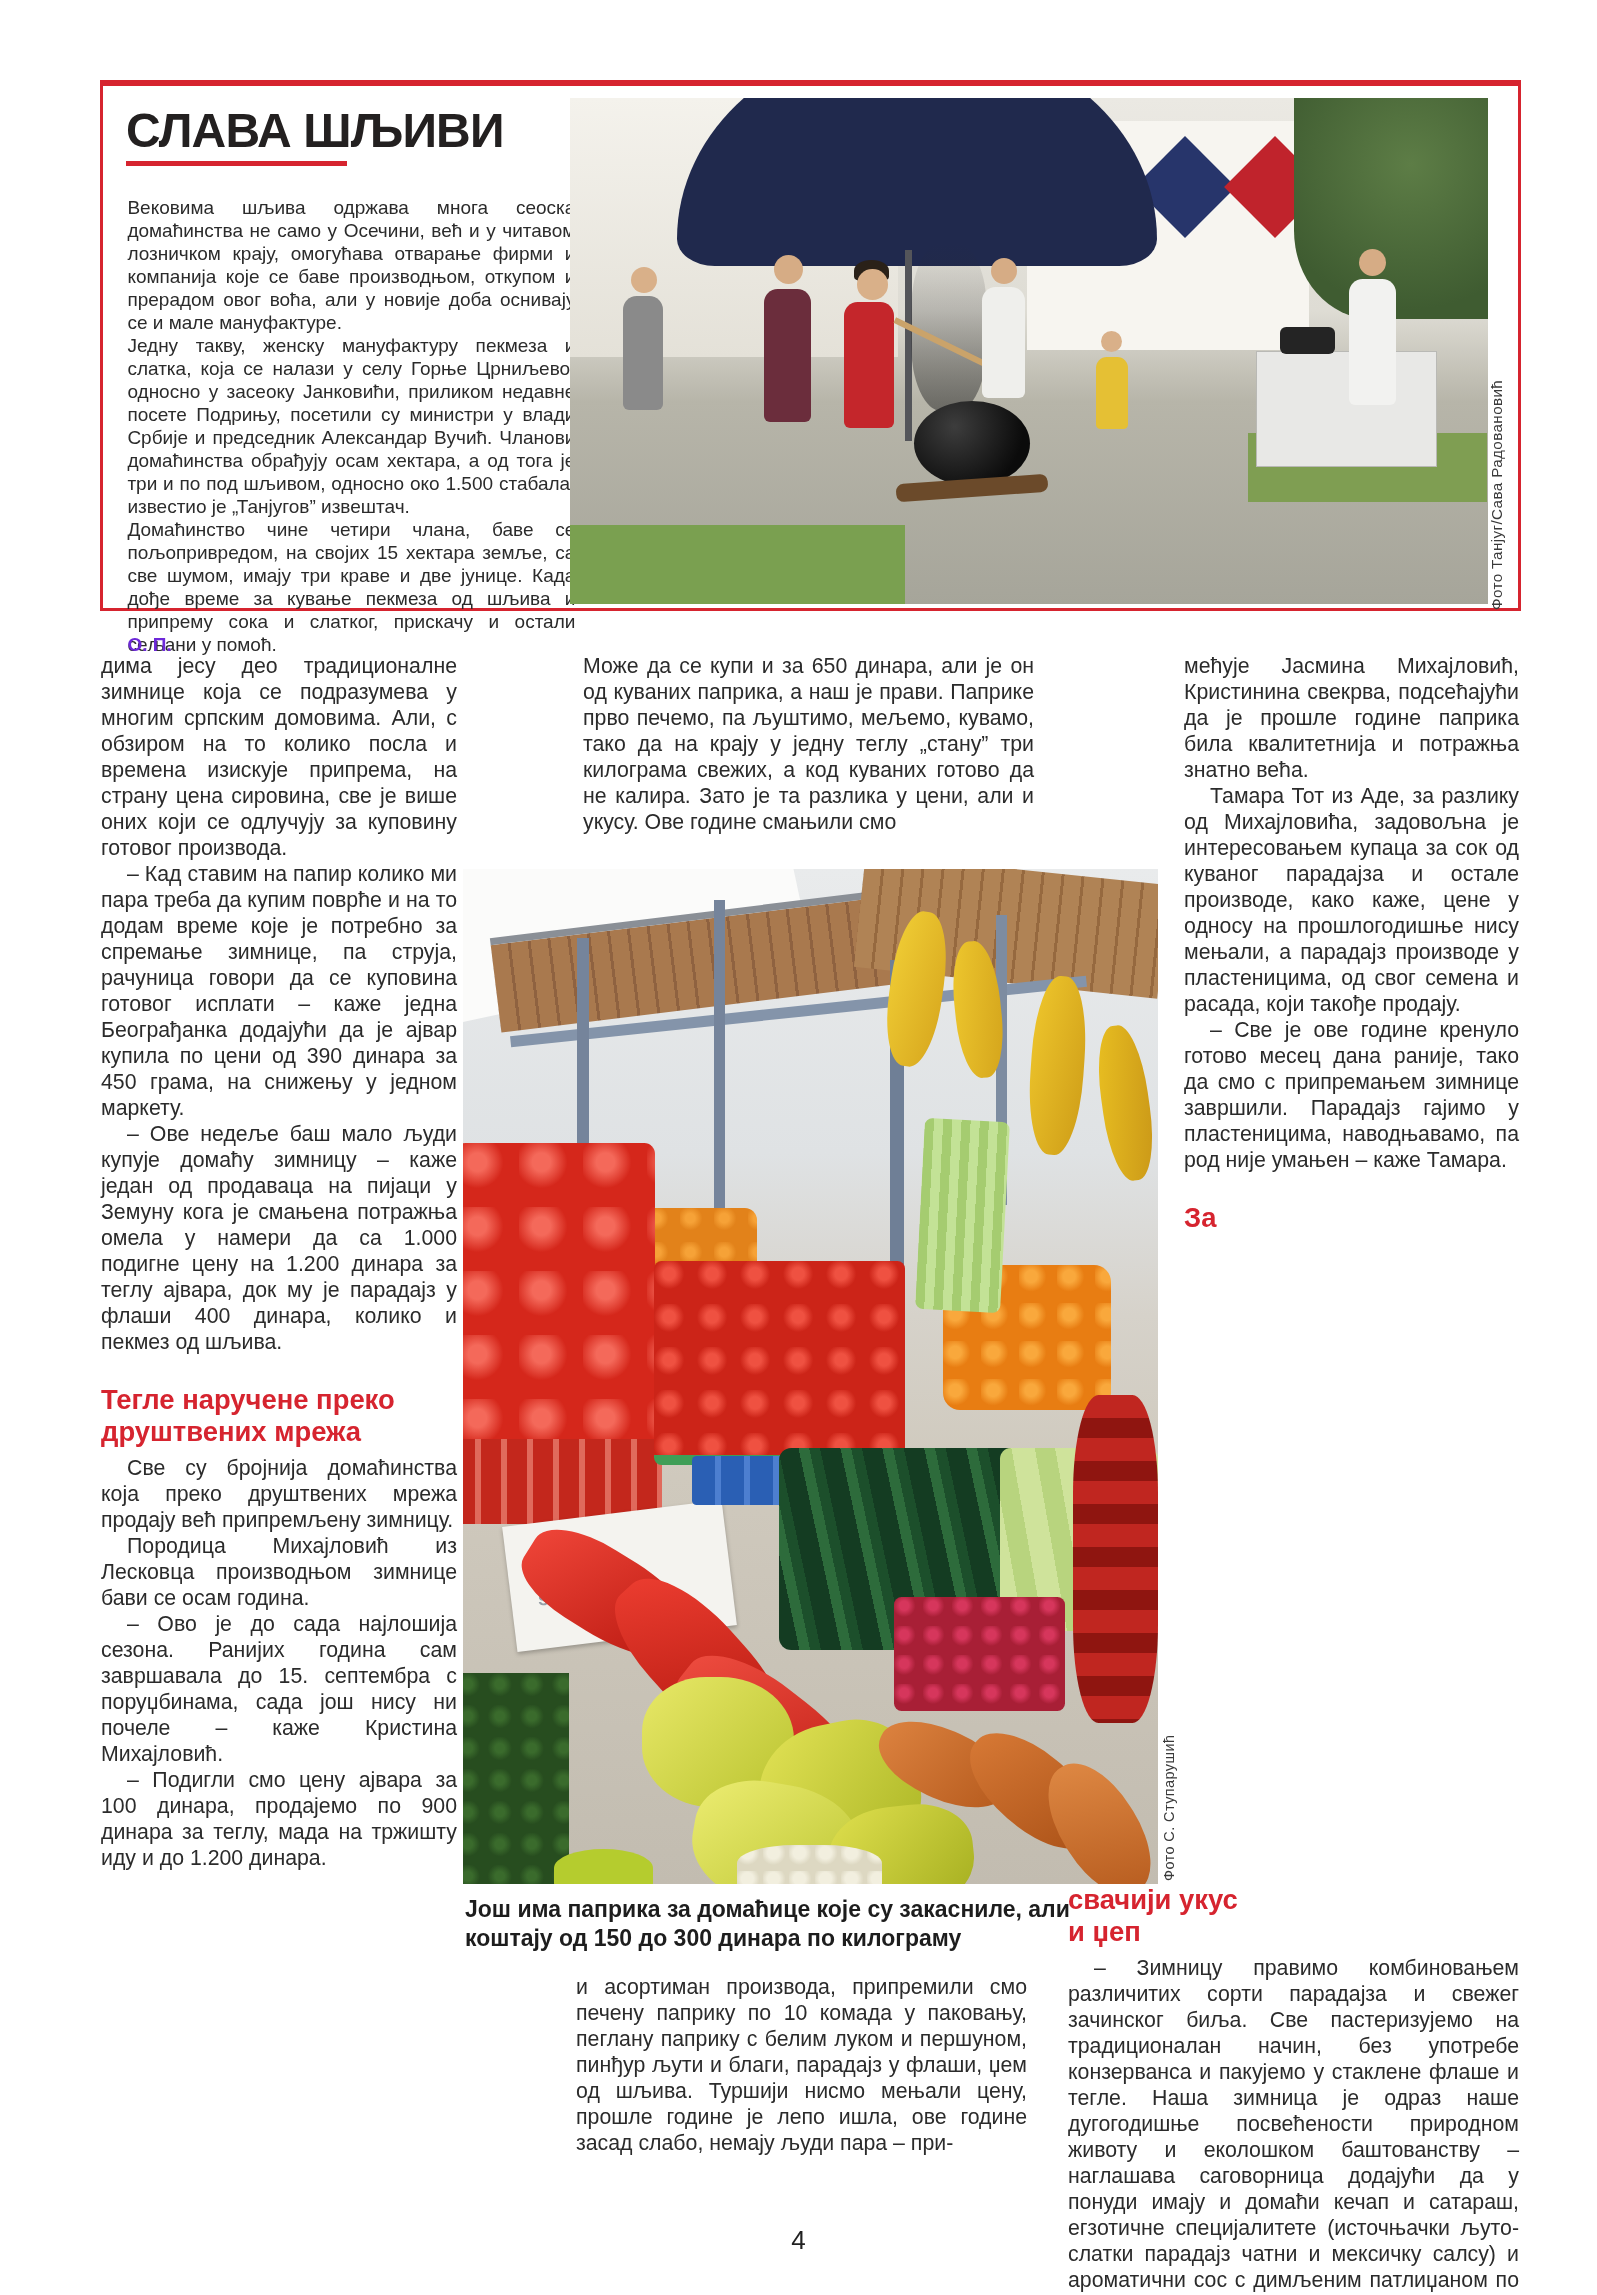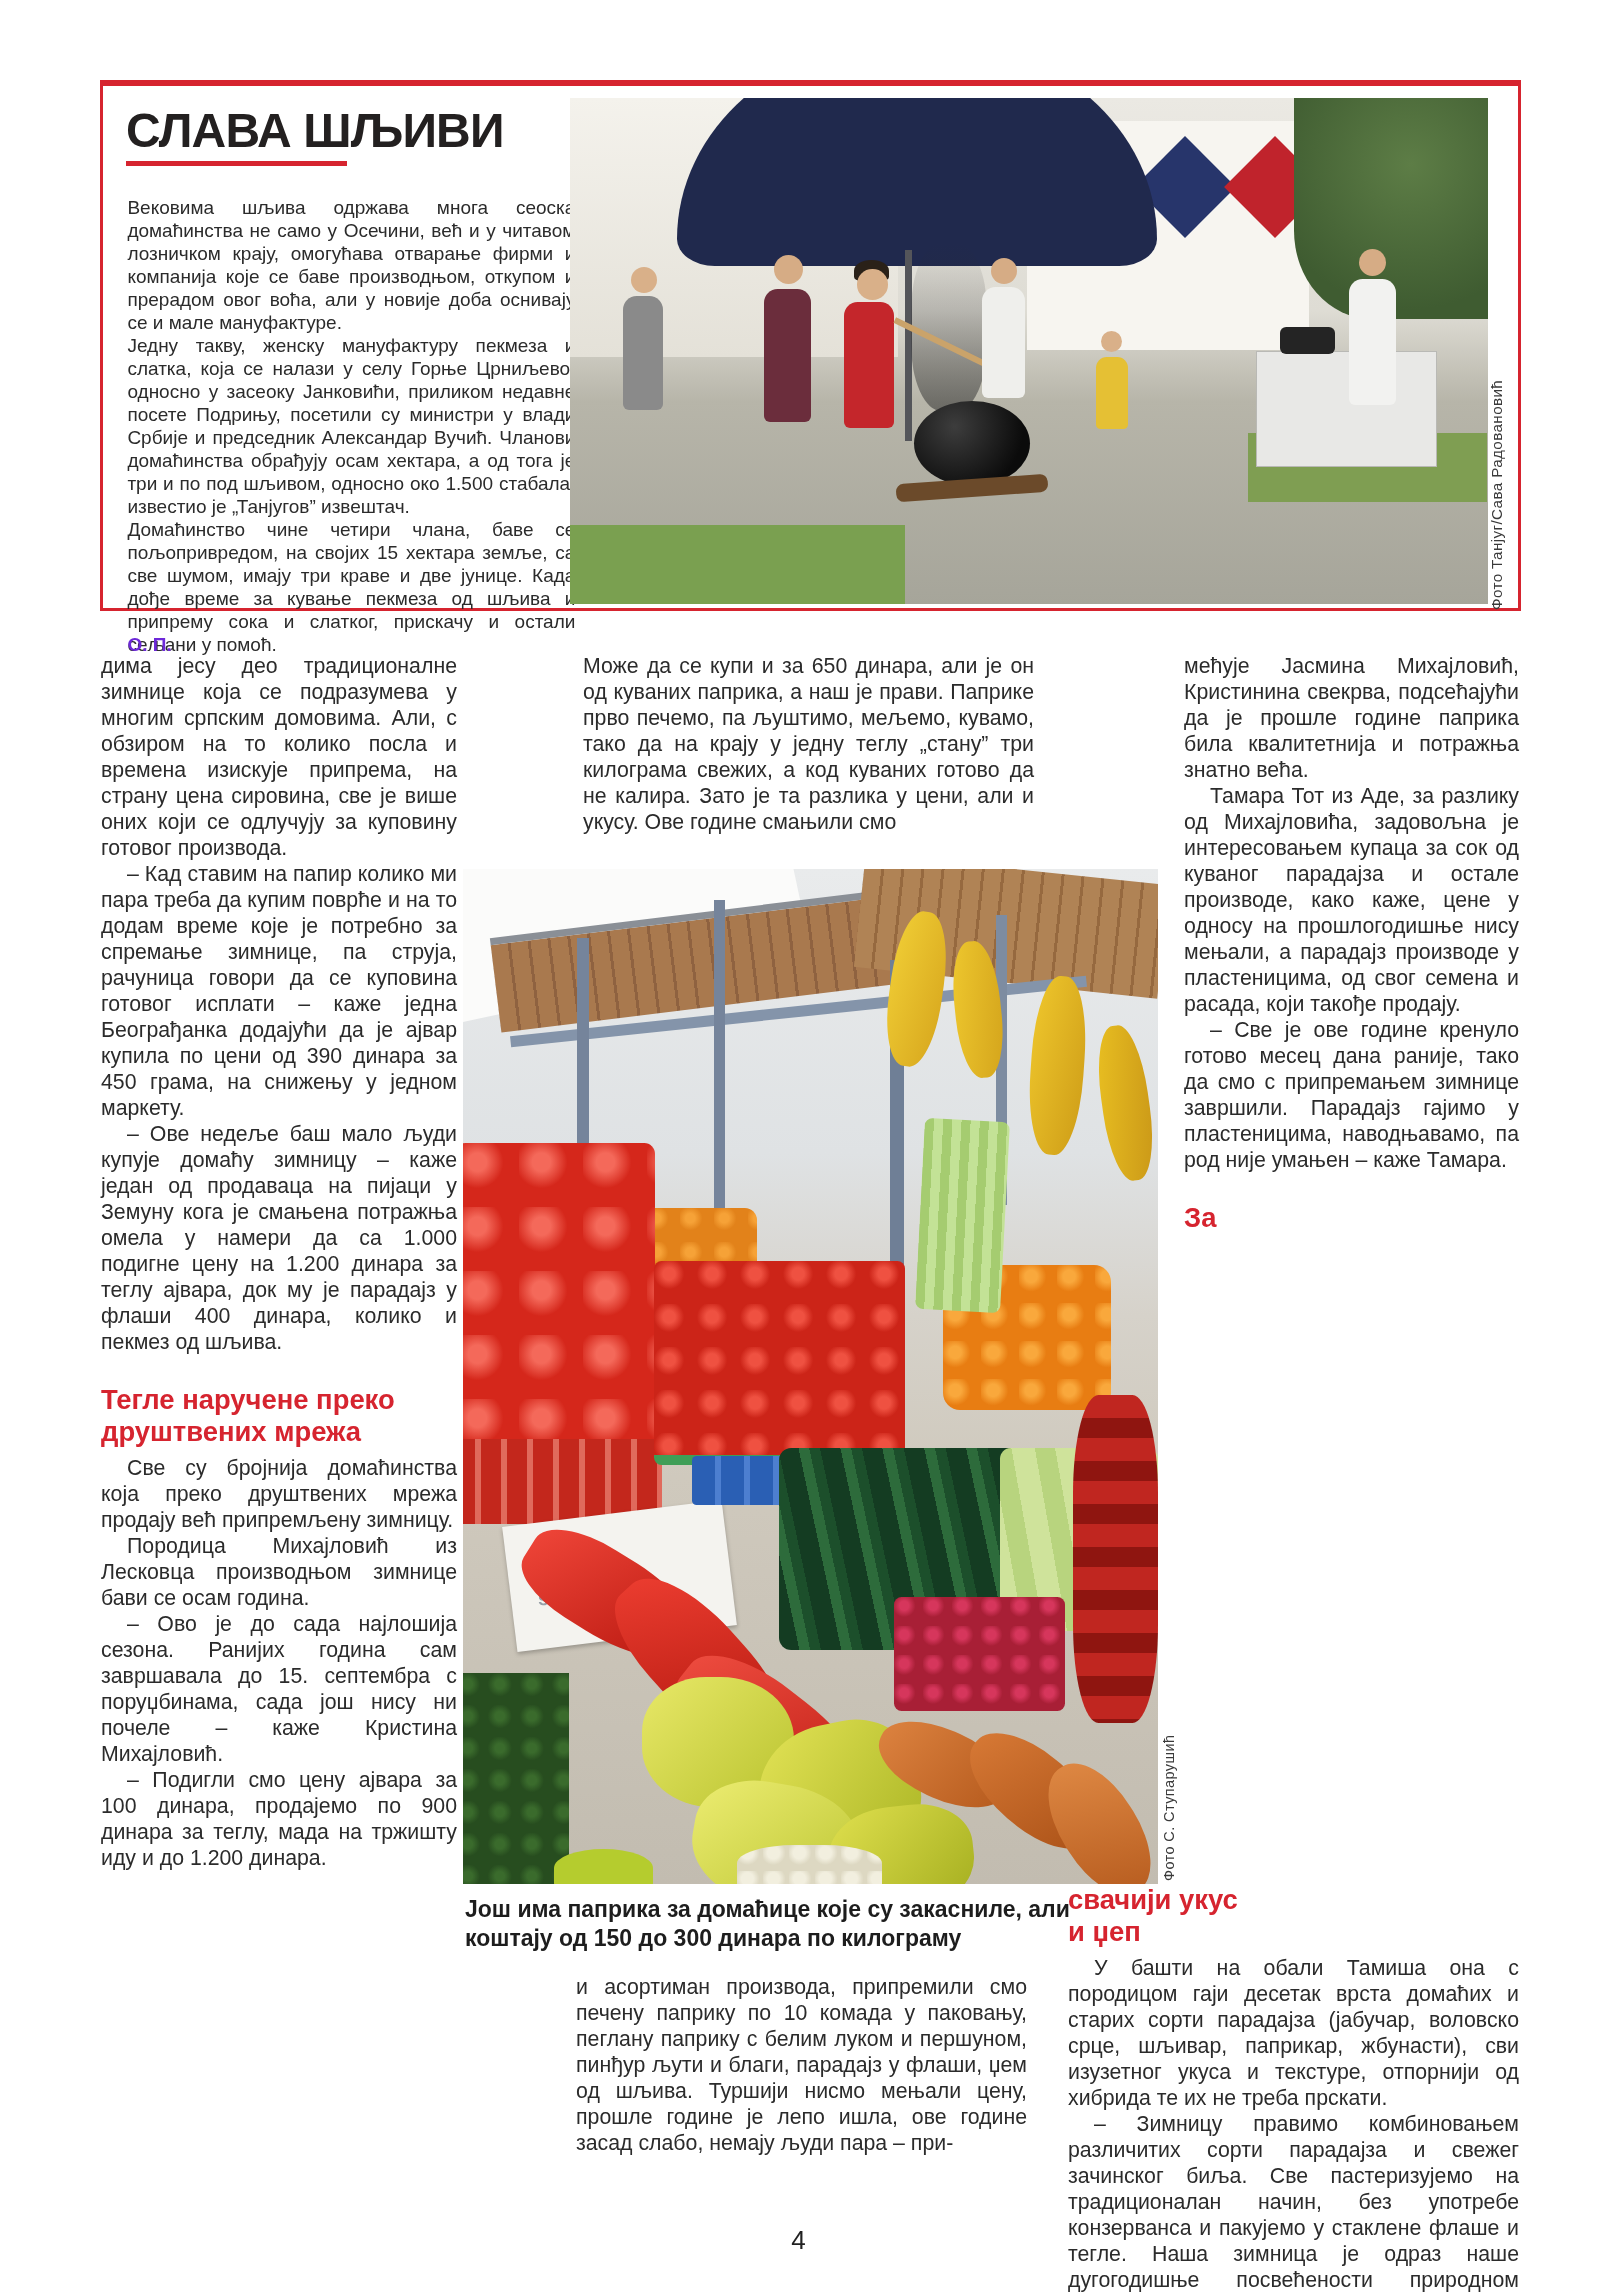--- a/index.html
+++ b/index.html
@@ -129,21 +129,20 @@
 <div class="col" style="left:576px;top:1974px;">
   <p>и асортиман производа, припремили смо печену паприку по 10 комада у паковању, пеглану паприку с белим луком и першуном, пинђур љути и благи, парадајз у флаши, џем од шљива. Туршији нисмо мењали цену, прошле године је лепо ишла, ове године засад слабо, немају људи пара – при-</p>
 </div>
 
 <div class="col" style="left:1068px;top:653px;">
   <div class="spacer-c"></div>
   <p>мећује Јасмина Михајловић, Кристинина свекрва, подсећајући да је прошле године паприка била квалитетнија и потражња знатно већа.</p>
   <p class="indent">Тамара Тот из Аде, за разлику од Михајловића, задовољна је интересовањем купаца за сок од куваног парадајза и остале производе, како каже, цене у односу на прошлогодишње нису мењали, а парадајз производе у пластеницима, од свог семена и расада, који такође продају.</p>
   <p class="indent">– Све је ове године кренуло готово месец дана раније, тако да смо с припремањем зимнице завршили. Парадајз гајимо у пластеницима, наводњавамо, па род није умањен – каже Тамара.</p>
   <h2 class="subhead" style="max-width:191px;">За свачији укус и џеп</h2>
-  <p class="indent">У башти на обали Тамиша она с породицом гаји десетак врста домаћих и старих сорти парадајза (јабучар, воловско срце, шљивар, паприкар, жбунасти), сви изузетног укуса и текстуре, отпорнији од хибрида те их не треба прскати.</p>
   <p class="indent">– Зимницу правимо комбиновањем различитих сорти парадајза и свежег зачинског биља. Све пастеризујемо на традиционалан начин, без употребе конзерванса и пакујемо у стаклене флаше и тегле. Наша зимница је одраз наше дугогодишње посвећености природном животу и еколошком баштованству – наглашава саговорница додајући да у понуди имају и домаћи кечап и сатараш, егзотичне специјалитете (источњачки љуто-слатки парадајз чатни и мексичку салсу) и ароматични сос с димљеним патлиџаном по оригиналној рецептури.</p>
 
 </div>
 
 <div id="market-photo" class="photo">
   <div class="ph" style="left:-61px;top:-38px;width:396px;height:160px;background:#fbfbfa;transform:rotate(-12deg);"></div>
   <div class="ph" style="left:30.5px;top:42px;width:442px;height:88px;background:repeating-linear-gradient(90deg,#a9794e 0 17px,#8f6240 17px 20px);transform:rotate(-7deg);border-top:7.6px solid #8a8f96;"></div>
   <div class="ph" style="left:396px;top:0px;width:305px;height:114px;background:repeating-linear-gradient(90deg,#b08355 0 17px,#96693f 17px 20px);transform:rotate(6deg);"></div>
   <div class="ph" style="left:46px;top:137px;width:579px;height:10.7px;background:#8494aa;transform:rotate(-6deg);"></div>
   <div class="ph" style="left:114px;top:69px;width:12.2px;height:328px;background:#75849b;"></div>

